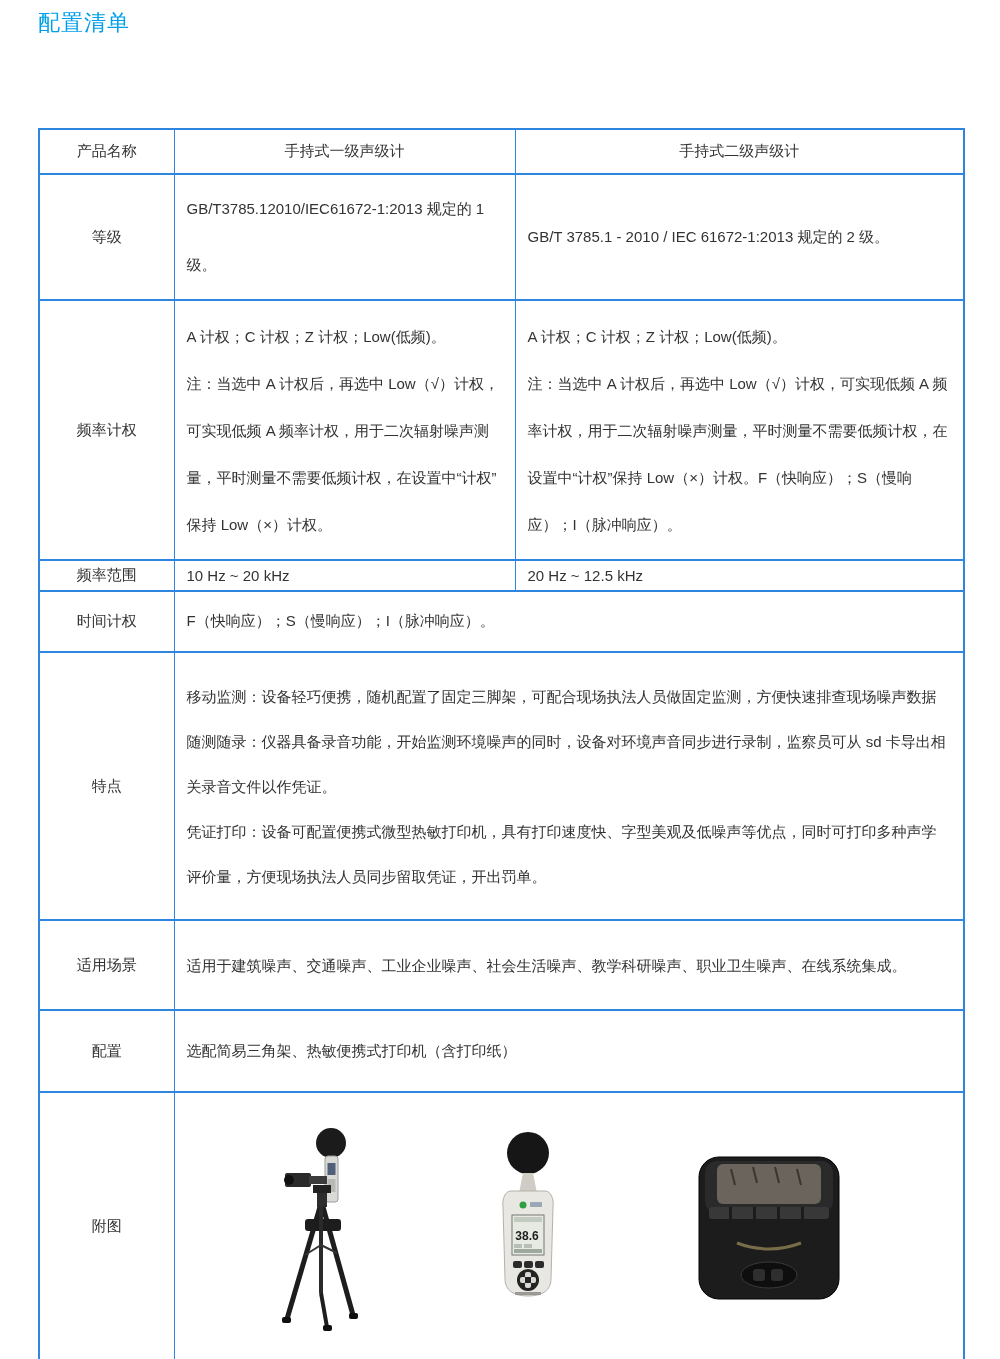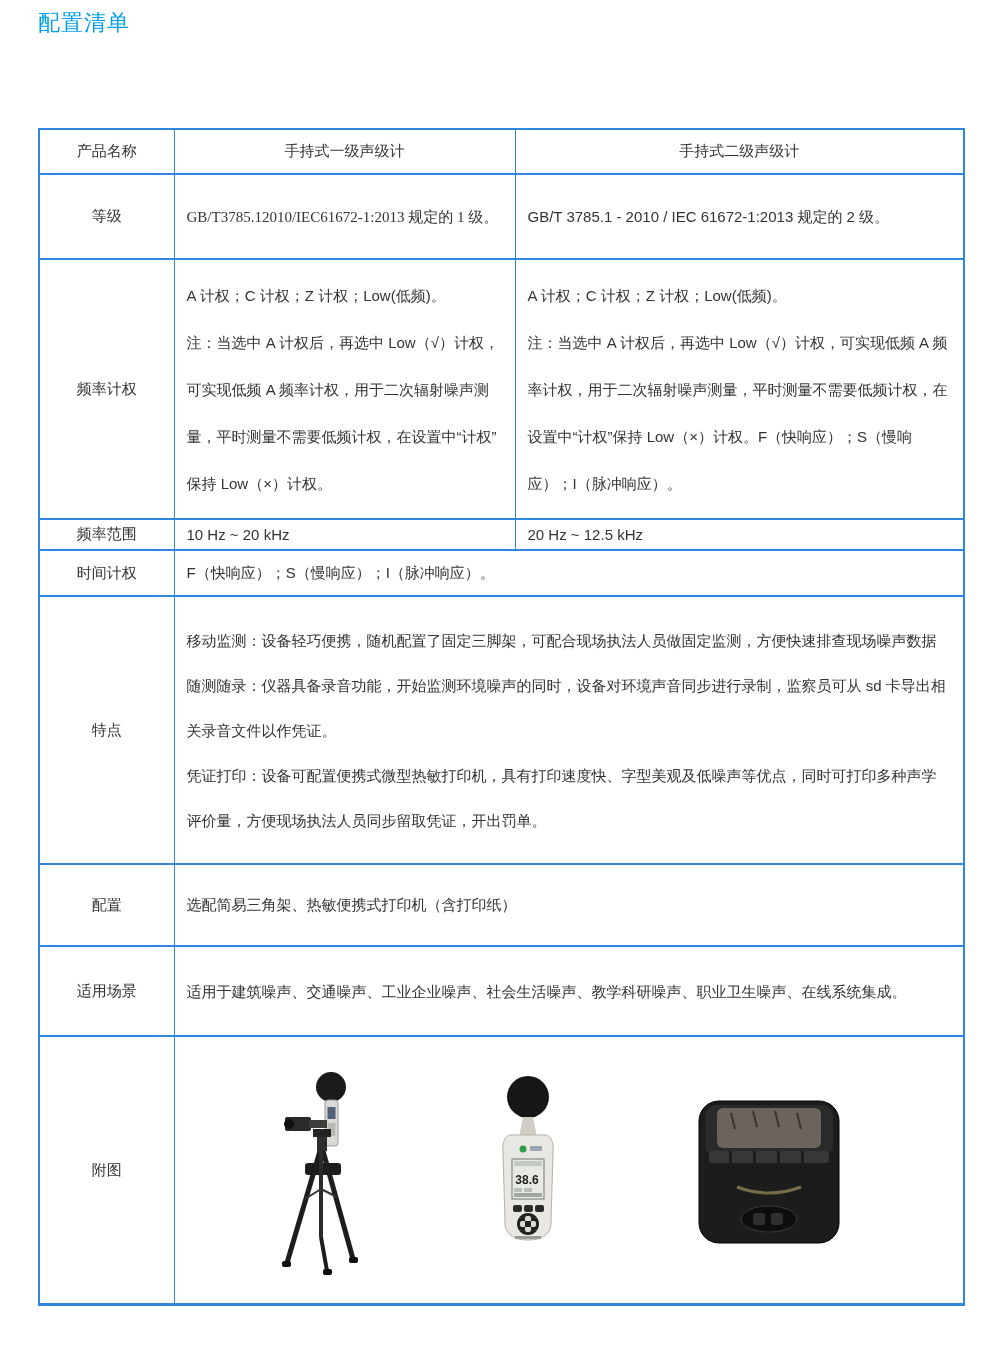--- a/index.html
+++ b/index.html
@@ -55,21 +55,21 @@
     <thead>
       <tr>
         <th>产品名称</th>
         <th>手持式一级声级计</th>
         <th>手持式二级声级计</th>
       </tr>
     </thead>
     <tbody id="spec-body">
         <tr style="height: 85px;">
           <td class="label-cell">等级</td>
-          <td colspan="1" class="content-cell" style="line-height: 40px; font-family: Liberation Serif, serif;">
+          <td colspan="1" class="content-cell" style="line-height: 56px;">
             <div class="para">GB/T3785.12010/IEC61672-1:2013 规定的 1 级。</div>
           </td>
           <td colspan="1" class="content-cell" style="line-height: 40px;">
             <div class="para">GB/T 3785.1 - 2010 / IEC 61672-1:2013 规定的 2 级。</div>
           </td>
         </tr>
         <tr style="height: 260px;">
           <td class="label-cell">频率计权</td>
           <td colspan="1" class="content-cell" style="line-height: 47px;">
             <div class="para">A 计权；C 计权；Z 计权；Low(低频)。</div>
@@ -82,44 +82,44 @@
         </tr>
         <tr style="height: 24px;">
           <td class="label-cell">频率范围</td>
           <td colspan="1" class="content-cell">
             <div class="para">10 Hz ~ 20 kHz</div>
           </td>
           <td colspan="1" class="content-cell">
             <div class="para">20 Hz ~ 12.5 kHz</div>
           </td>
         </tr>
-        <tr style="height: 46px;">
+        <tr style="height: 61px;">
           <td class="label-cell">时间计权</td>
           <td colspan="2" class="content-cell">
             <div class="para">F（快响应）；S（慢响应）；I（脉冲响应）。</div>
           </td>
         </tr>
         <tr style="height: 268px;">
           <td class="label-cell">特点</td>
           <td colspan="2" class="content-cell" style="line-height: 45px;">
             <div class="para">移动监测：设备轻巧便携，随机配置了固定三脚架，可配合现场执法人员做固定监测，方便快速排查现场噪声数据</div>
             <div class="para">随测随录：仪器具备录音功能，开始监测环境噪声的同时，设备对环境声音同步进行录制，监察员可从 sd 卡导出相关录音文件以作凭证。</div>
             <div class="para">凭证打印：设备可配置便携式微型热敏打印机，具有打印速度快、字型美观及低噪声等优点，同时可打印多种声学评价量，方便现场执法人员同步留取凭证，开出罚单。</div>
           </td>
         </tr>
+        <tr style="height: 90px;">
+          <td class="label-cell">适用场景</td>
+          <td colspan="2" class="content-cell" style="line-height: 45px;">
+            <div class="para">适用于建筑噪声、交通噪声、工业企业噪声、社会生活噪声、教学科研噪声、职业卫生噪声、在线系统集成。</div>
+          </td>
+        </tr>
         <tr style="height: 82px;">
           <td class="label-cell">配置</td>
           <td colspan="2" class="content-cell">
             <div class="para">选配简易三角架、热敏便携式打印机（含打印纸）</div>
-          </td>
-        </tr>
-        <tr style="height: 90px;">
-          <td class="label-cell">适用场景</td>
-          <td colspan="2" class="content-cell" style="line-height: 45px;">
-            <div class="para">适用于建筑噪声、交通噪声、工业企业噪声、社会生活噪声、教学科研噪声、职业卫生噪声、在线系统集成。</div>
           </td>
         </tr>
         <tr style="height: 266px;">
           <td class="label-cell">附图</td>
           <td colspan="2" class="figures-cell">
   <div class="figures-row">
 
     <svg class="fig fig-tripod" width="110" height="212" viewBox="0 0 110 212">
       <circle cx="66" cy="20" r="15" fill="#1b1b1b"></circle>
       <rect x="60" y="33" width="13" height="46" rx="3" fill="#d9d9d6" stroke="#9a9a96" stroke-width="1"></rect>

